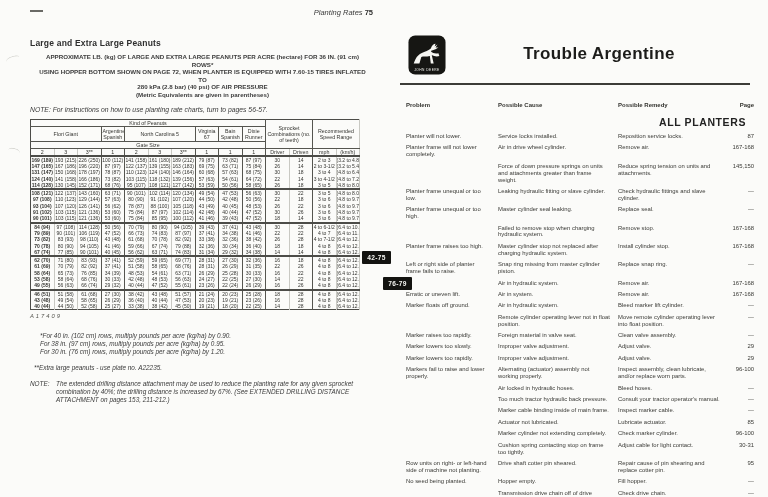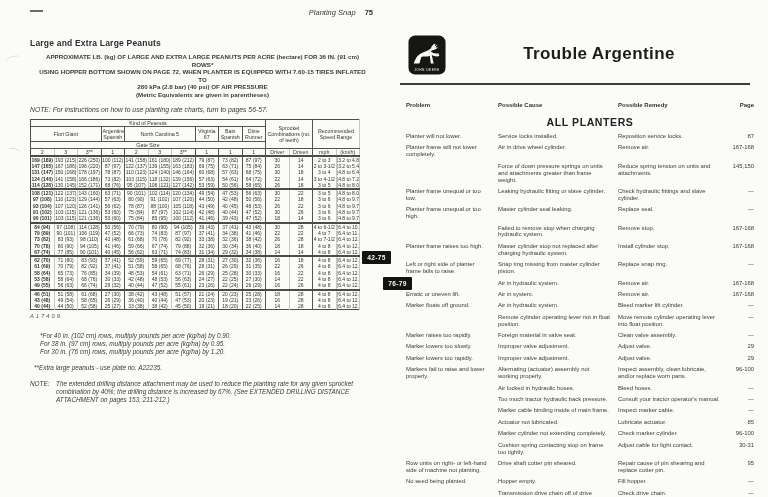--- a/index.html
+++ b/index.html
@@ -3,21 +3,21 @@
 <meta charset="utf-8">
 <style>
   html,body{margin:0;padding:0;background:#e9e9e6;}
   #scan{position:relative;width:768px;height:497px;background:#fbfbf9;overflow:hidden;
         font-family:"Liberation Sans",sans-serif;color:#2e2e2e;}
   
   #left-page{position:absolute;left:30px;top:8px;width:345px;}
   .corner-dash{position:absolute;left:0;top:2px;width:13px;height:2px;background:#6a6a66;}
   .running-head{text-align:right;font-size:7.5px;padding-right:2px;}
   .running-head .rh-title{font-style:italic;color:#3a3a3a;}
-  .running-head .rh-num{font-weight:bold;margin-left:7px;}
+  .running-head .rh-num{font-weight:bold;}
   .sec-title{font-weight:bold;font-size:8.5px;margin-top:21px;letter-spacing:.2px;}
   .subtitle{margin-top:5px;text-align:center;font-size:6.2px;font-weight:bold;
             line-height:7.6px;color:#3c3c3c;padding:0 6px;}
   .note1{margin-top:7px;font-style:italic;font-size:6.8px;color:#3a3a3a;}
   
   #pt-wrap{margin-top:6px;}
   table.pt{border-collapse:collapse;table-layout:fixed;width:330px;border:1px solid #4c4c48;}
   table.pt th,table.pt td{font-weight:normal;font-size:5px;line-height:6px;padding:0;
        text-align:center;white-space:nowrap;overflow:hidden;color:#343430;}
   table.pt th{font-size:5.3px;}
@@ -37,21 +37,21 @@
   
   #right-page{position:absolute;left:388px;top:20px;width:374px;}
   #jd-logo{position:absolute;left:20px;top:15px;width:38px;height:42px;}
   .ts-title{position:absolute;left:66px;top:24px;width:290px;text-align:center;
             font-size:17px;font-weight:bold;letter-spacing:.4px;color:#1c1c1a;}
   .ts-rule{position:absolute;left:12px;top:63px;width:350px;height:2px;background:#3c3c38;}
   .ts-head{position:absolute;left:18px;top:82px;width:348px;display:grid;
            grid-template-columns:92px 120px 112px 24px;column-gap:0;
            font-size:6px;font-weight:bold;color:#33332f;}
   .ts-head .c-page{text-align:right;}
-  .ts-section{position:absolute;left:32px;top:96px;width:340px;text-align:center;
+  .ts-section{position:absolute;left:18px;top:96px;width:340px;text-align:right;
               font-size:10.5px;font-weight:bold;letter-spacing:.6px;color:#222;}
   #ts-rows{position:absolute;left:18px;top:113px;width:348px;display:flex;
            flex-direction:column;row-gap:4.5px;}
   .trow{display:grid;grid-template-columns:92px 120px 112px 24px;column-gap:0;
         font-size:5.9px;line-height:6.9px;color:#3a3a36;}
   .trow .c-page{text-align:right;}
   .trow .c-problem,.trow .c-cause,.trow .c-remedy{padding-right:8px;white-space:normal;}
   
   .page-tab{position:absolute;width:29px;height:13px;background:#131310;color:#f4f4f0;
             font-size:6.6px;font-weight:bold;display:flex;align-items:center;justify-content:center;
@@ -67,21 +67,21 @@
   #sm2{left:8px;top:148px;width:12px;height:6px;transform:rotate(14deg);}
 </style>
 </head>
 <body>
 
 <div id="scan">
 
   <div id="left-page">
     <div class="corner-dash"></div>
     <div class="running-head">
-      <span class="rh-title">Planting Snap</span>
+      <span class="rh-title">Planting Rates</span>
       <span class="rh-num">75</span>
     </div>
     <div class="sec-title">Large and Extra Large Peanuts</div>
     <div class="subtitle">
         <div>APPROXIMATE LB. (kg) OF LARGE AND EXTRA LARGE PEANUTS PER ACRE (hectare) FOR 36 IN. (91 cm) ROWS*</div>
         <div>USING HOPPER BOTTOM SHOWN ON PAGE 72, WHEN PLANTER IS EQUIPPED WITH 7.60-15 TIRES INFLATED TO</div>
         <div>280 kPa (2.8 bar) (40 psi) OF AIR PRESSURE</div>
         <div>(Metric Equivalents are given in parentheses)</div>
       </div>
     <div class="note1">NOTE:  For instructions on how to use planting rate charts, turn to pages 56-57.</div>

